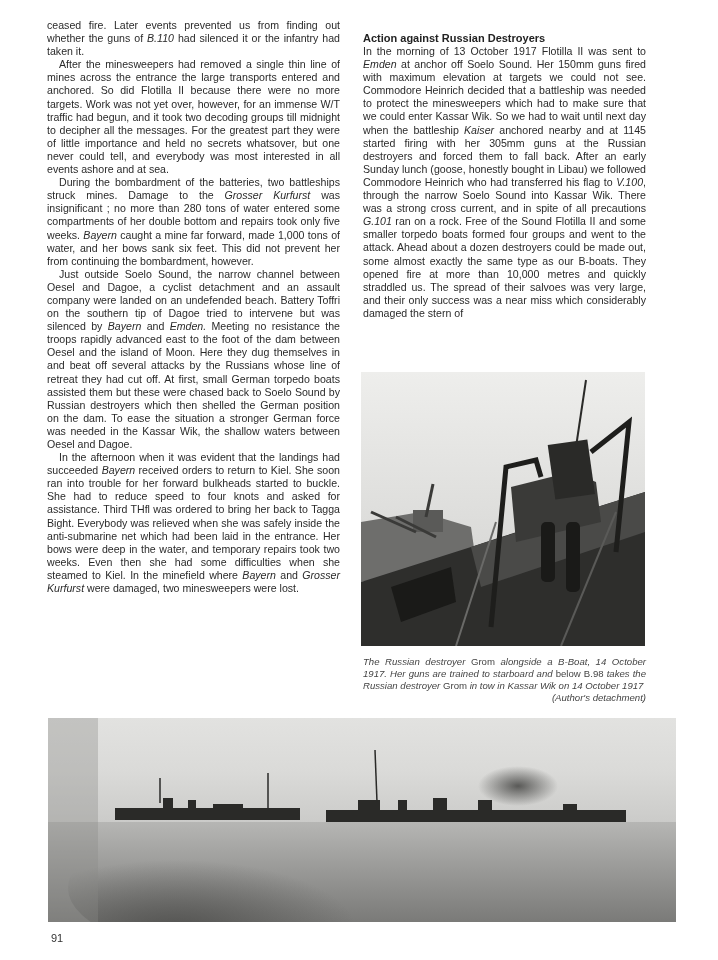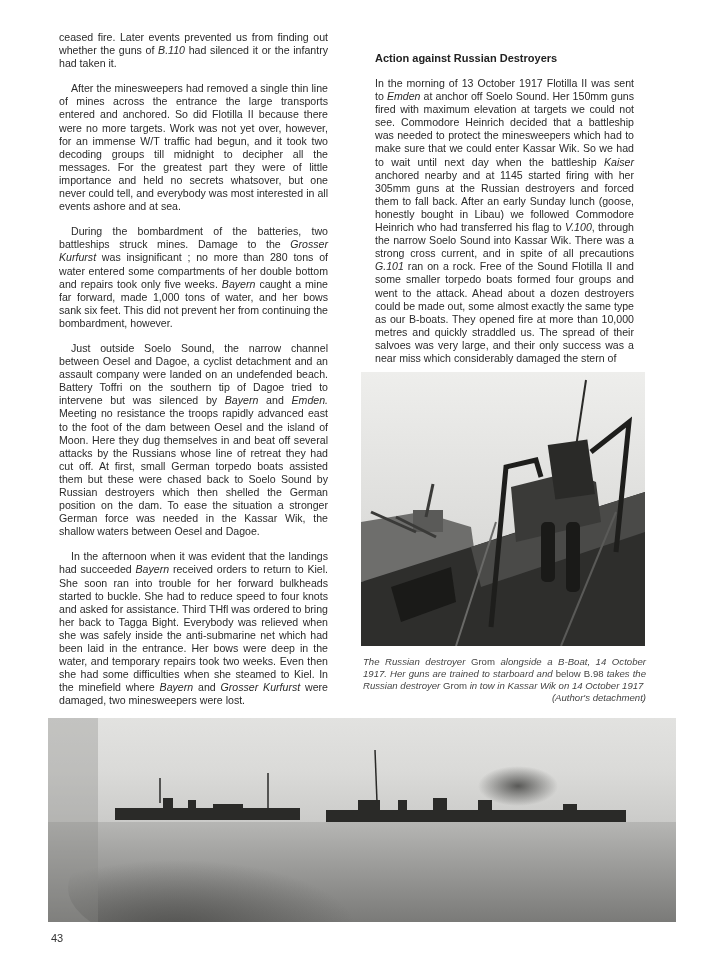--- a/index.html
+++ b/index.html
@@ -1,21 +1,21 @@
 <!DOCTYPE html>
 <html><head>
   <meta charset="utf-8">
   <style>
     html, body { margin: 0; padding: 0; background: #ffffff; }
     body { width: 718px; height: 960px; position: relative; overflow: hidden;
            font-family: "Liberation Sans", "DejaVu Sans", sans-serif; color: #2a2a2a; }
     .col { position: absolute; font-size: 10.6px; line-height: 13.1px; text-align: justify; }
     .col-left { left: 47px; top: 19px; width: 293px; }
-    .col-right { left: 363px; top: 40px; width: 283px; }
-    .col p { margin: 12px; text-indent: 0; }
+    .col-right { left: 363px; top: 32px; width: 283px; }
+    .col p { margin: 0; text-indent: 0; }
     .col p.ind { text-indent: 12px; }
     .heading { font-weight: bold; font-size: 11px; line-height: 13px; margin: 0; color: #222; }
     i { font-style: italic; }
     .photo { position: absolute; overflow: hidden; }
     .photo-grom { left: 361px; top: 372px; width: 284px; height: 274px;
       background:
         linear-gradient(180deg, #e8e8e6 0%, #dcdcda 35%, #9a9a98 48%, #4a4a48 62%, #2a2a28 100%); }
     .photo-convoy { left: 48px; top: 718px; width: 628px; height: 204px;
       background: linear-gradient(180deg, #e6e6e4 0%, #d8d8d6 45%, #bdbdbb 52%, #8c8c8a 75%, #6a6a68 100%); }
     .caption { position: absolute; left: 363px; top: 656px; width: 283px; font-size: 9.6px;
@@ -118,13 +118,13 @@
     <rect x="310" y="82" width="22" height="12" fill="#2a2a28"></rect>
     <rect x="350" y="82" width="9" height="12" fill="#2a2a28"></rect>
     <rect x="385" y="80" width="14" height="14" fill="#2a2a28"></rect>
     <rect x="430" y="82" width="14" height="12" fill="#2a2a28"></rect>
     <rect x="515" y="86" width="14" height="8" fill="#2a2a28"></rect>
     <line x1="327" y1="32" x2="329" y2="84" stroke="#2a2a28" stroke-width="1.5"></line>
     <ellipse cx="470" cy="68" rx="40" ry="20" fill="url(#smoke)"></ellipse>
   </svg>
 </div>
 
-<div class="page-num">43</div>
+<div class="page-num">91</div>
 
 </body></html>

